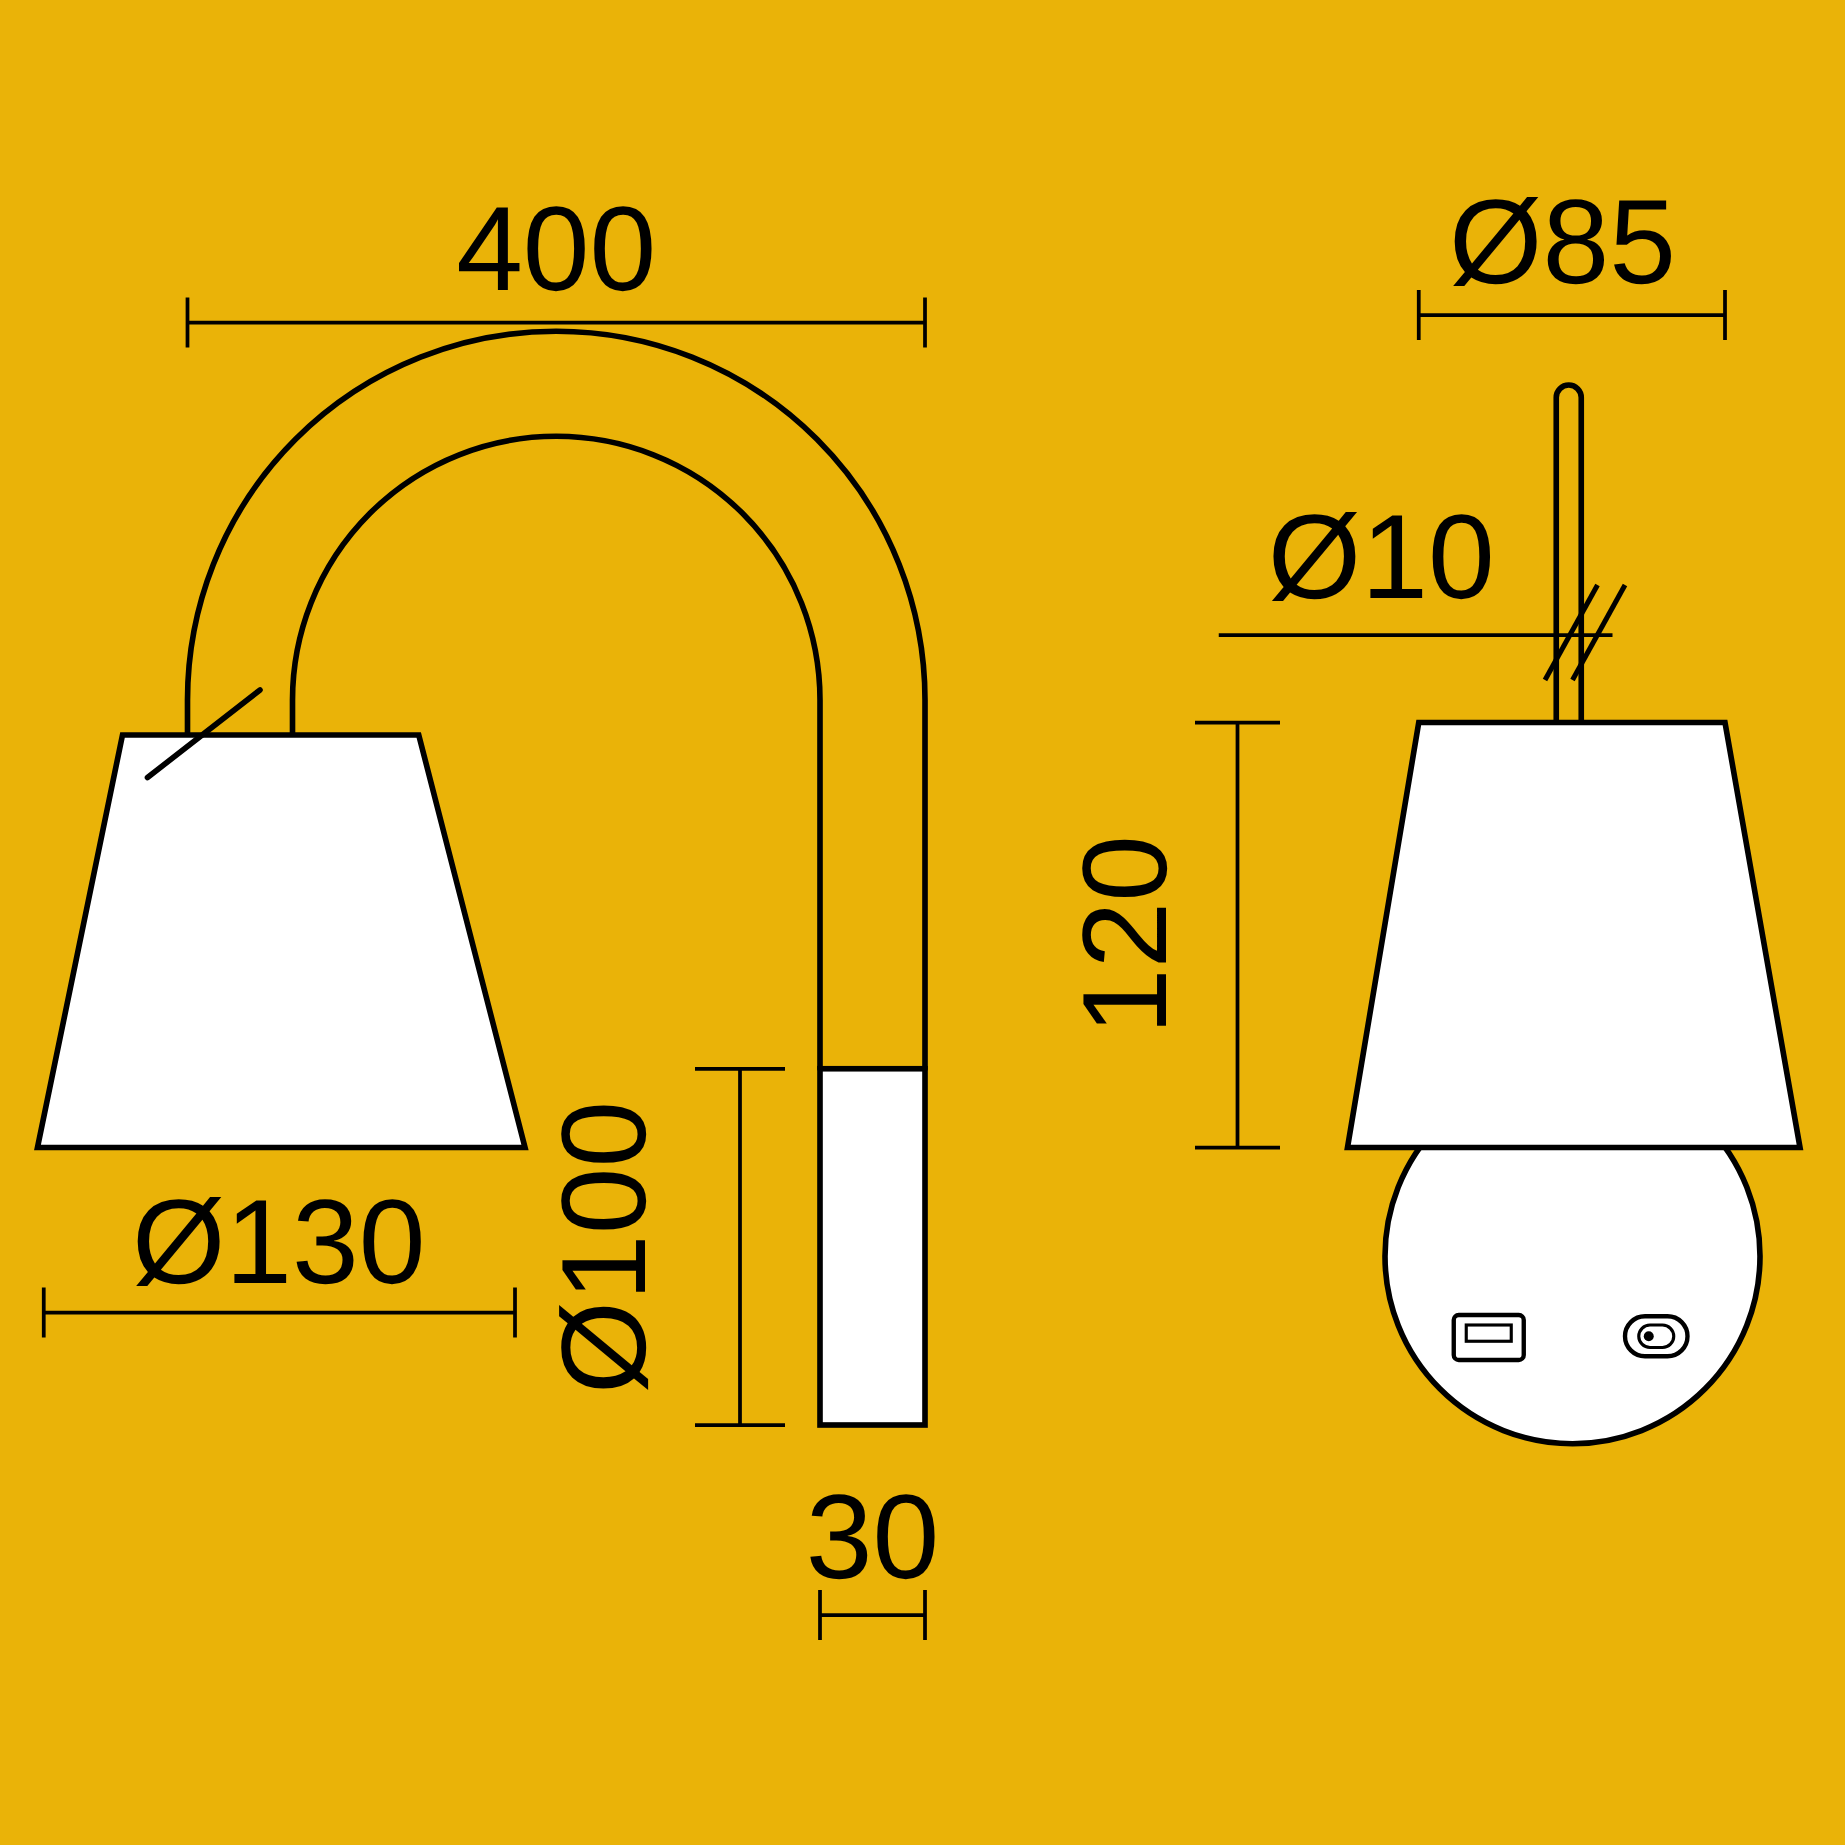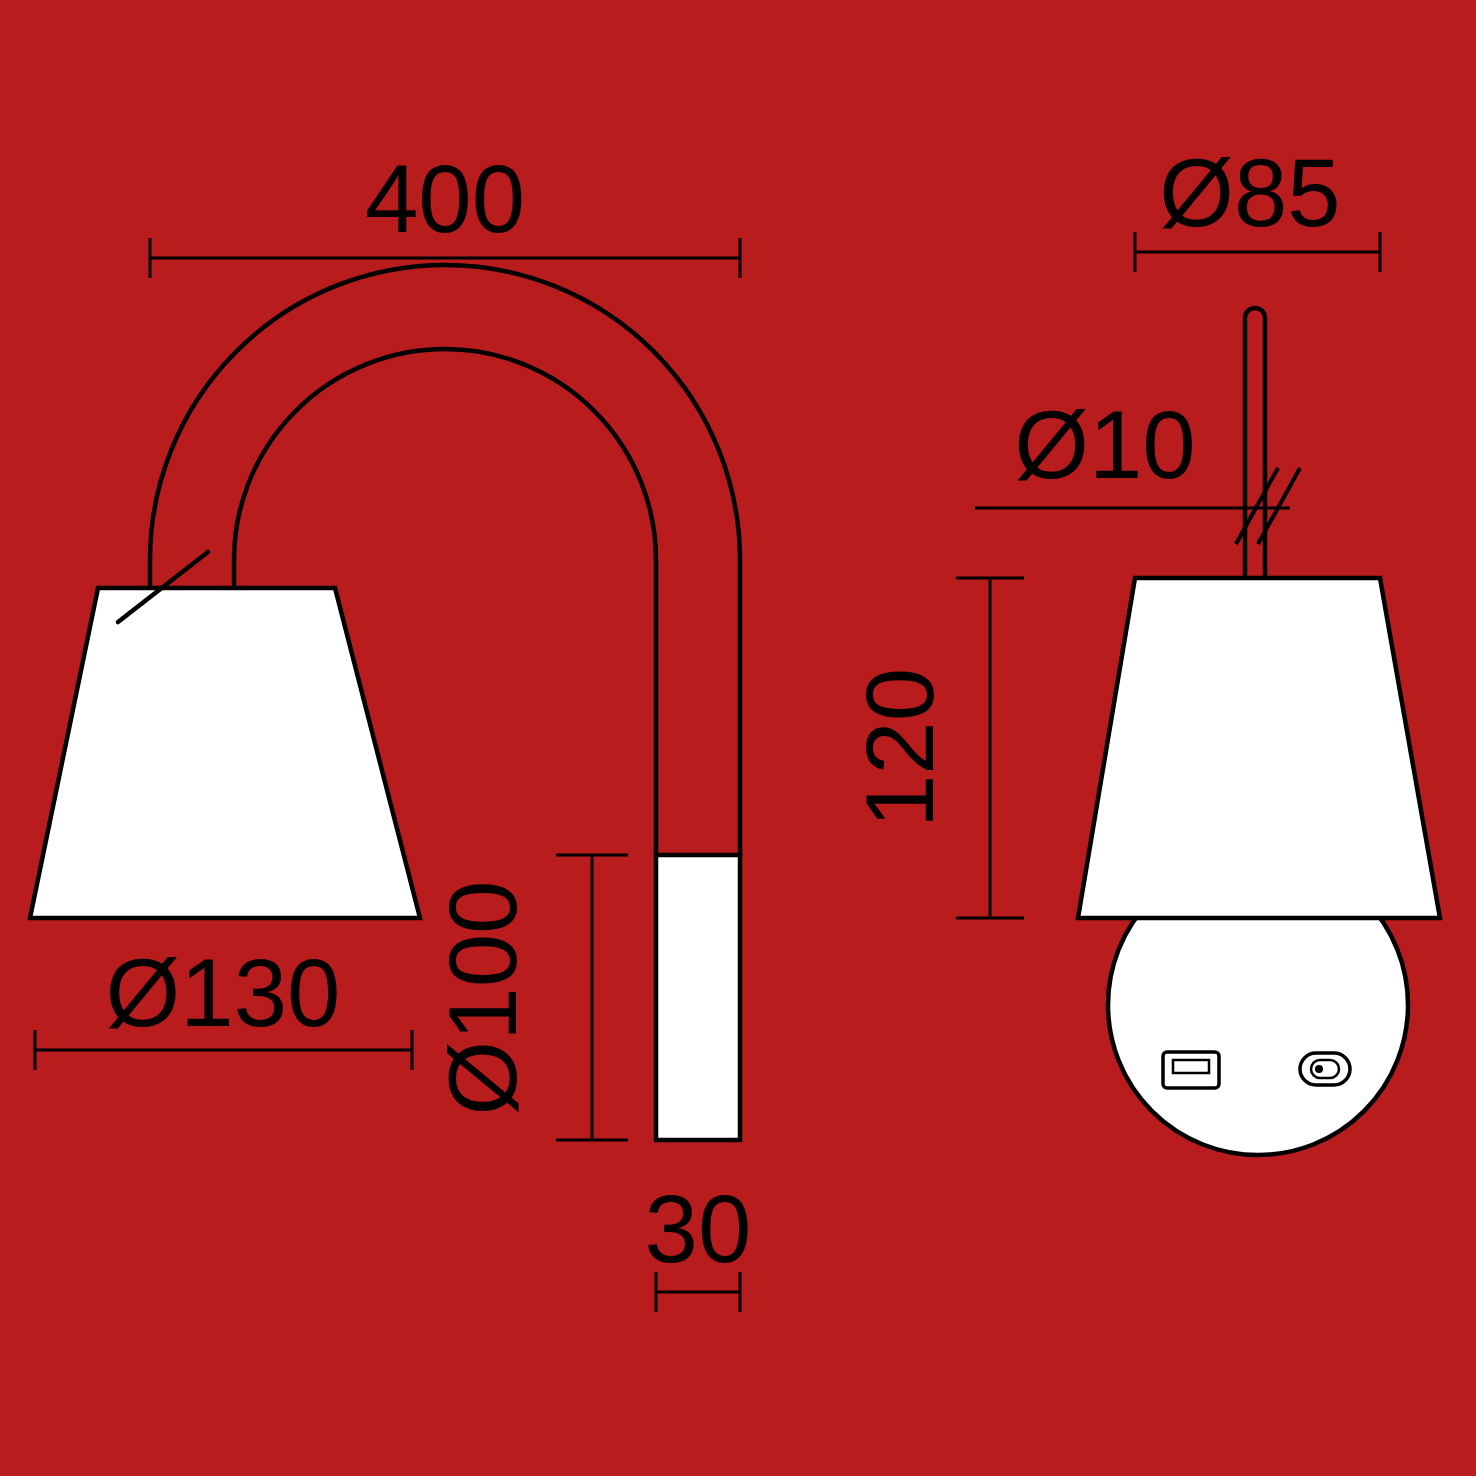--- a/index.html
+++ b/index.html
@@ -4,21 +4,21 @@
 <style>
   html, body {
     margin: 0;
     padding: 0;
     background: #ffffff;
   }
   .canvas {
     position: relative;
     width: 1476px;
     height: 1476px;
-    background: #b91c1c;
+    background: #eab308;
     overflow: hidden;
   }
   svg text {
     font-family: "Liberation Sans", "DejaVu Sans", sans-serif;
     font-size: 96px;
     fill: #000000;
     stroke: none;
   }
 </style>
 </head>

